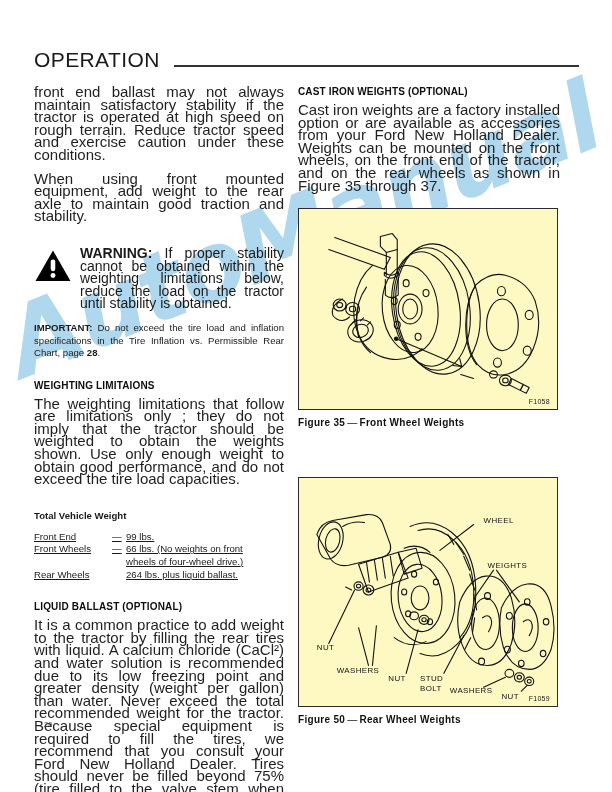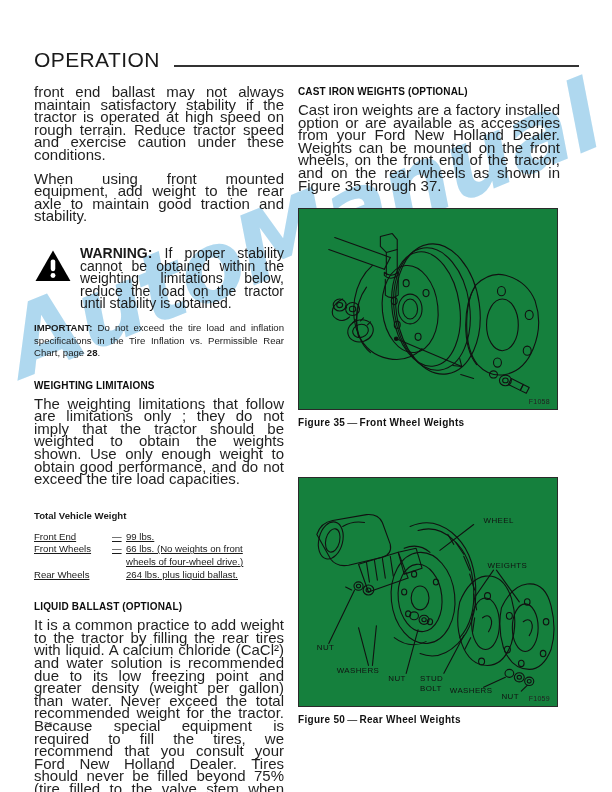--- a/index.html
+++ b/index.html
@@ -153,21 +153,21 @@
   
   .figure {
     position: absolute;
     left: 298px;
     width: 260px;
     z-index: 8;
   }
   .fig-box {
     border: 1.2px solid #2a2a2a;
     position: relative;
-    background: #15803d;
+    background: #fef9c3;
     overflow: hidden;
   }
   .fig-id {
     position: absolute;
     right: 7px;
     bottom: 4px;
     font-size: 7px;
     letter-spacing: .3px;
     color: #222;
     font-family: "Liberation Sans", sans-serif;

